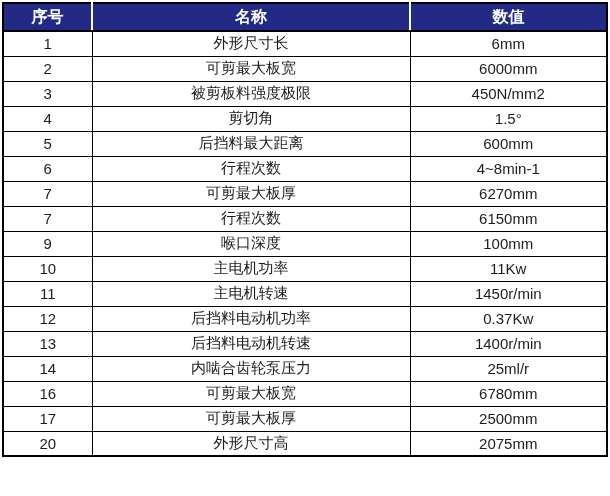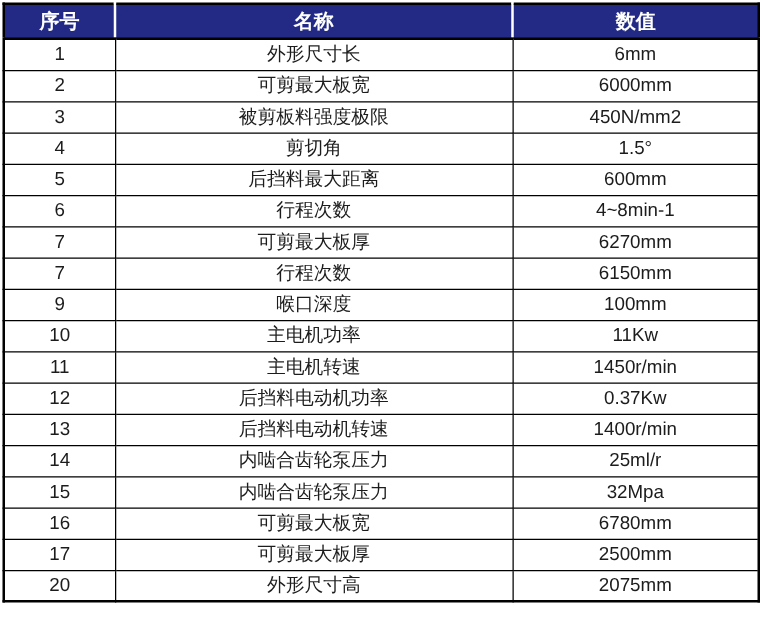--- a/index.html
+++ b/index.html
@@ -131,25 +131,20 @@
           <td>13</td>
           <td>后挡料电动机转速</td>
           <td>1400r/min</td>
         </tr>
         <tr>
           <td>14</td>
           <td>内啮合齿轮泵压力</td>
           <td>25ml/r</td>
         </tr>
         <tr>
-          <td>15</td>
-          <td>内啮合齿轮泵压力</td>
-          <td>32Mpa</td>
-        </tr>
-        <tr>
           <td>16</td>
           <td>可剪最大板宽</td>
           <td>6780mm</td>
         </tr>
         <tr>
           <td>17</td>
           <td>可剪最大板厚</td>
           <td>2500mm</td>
         </tr>
         <tr>

